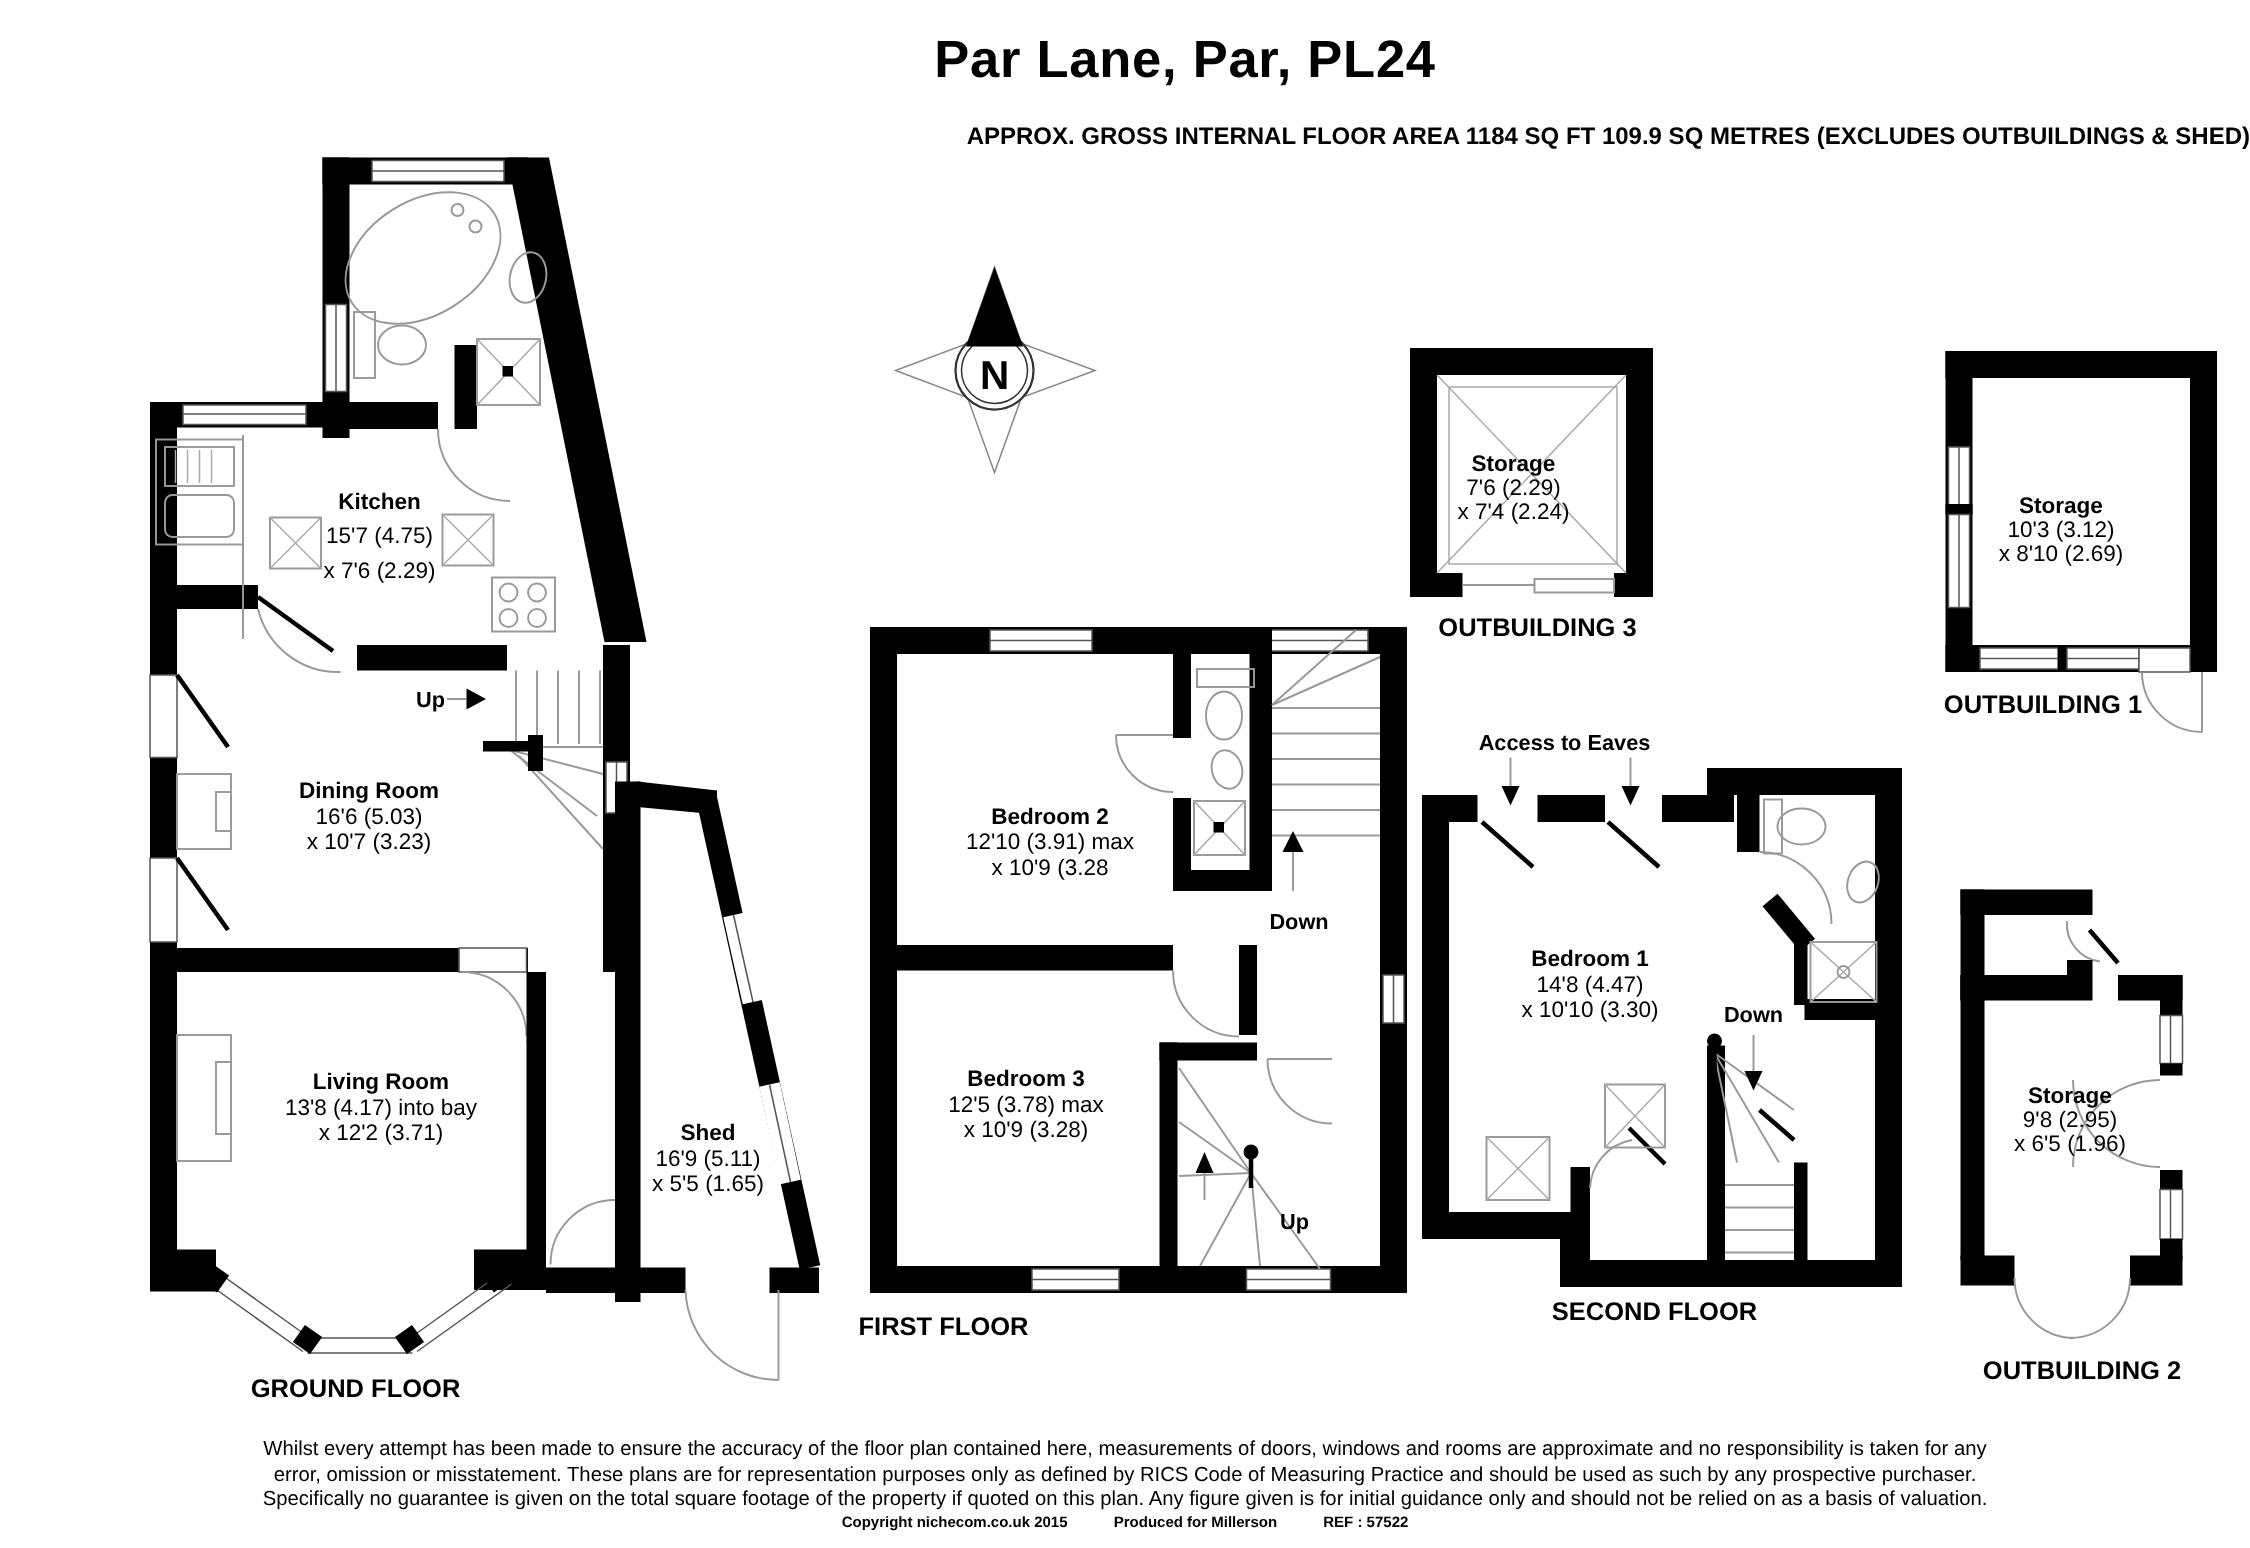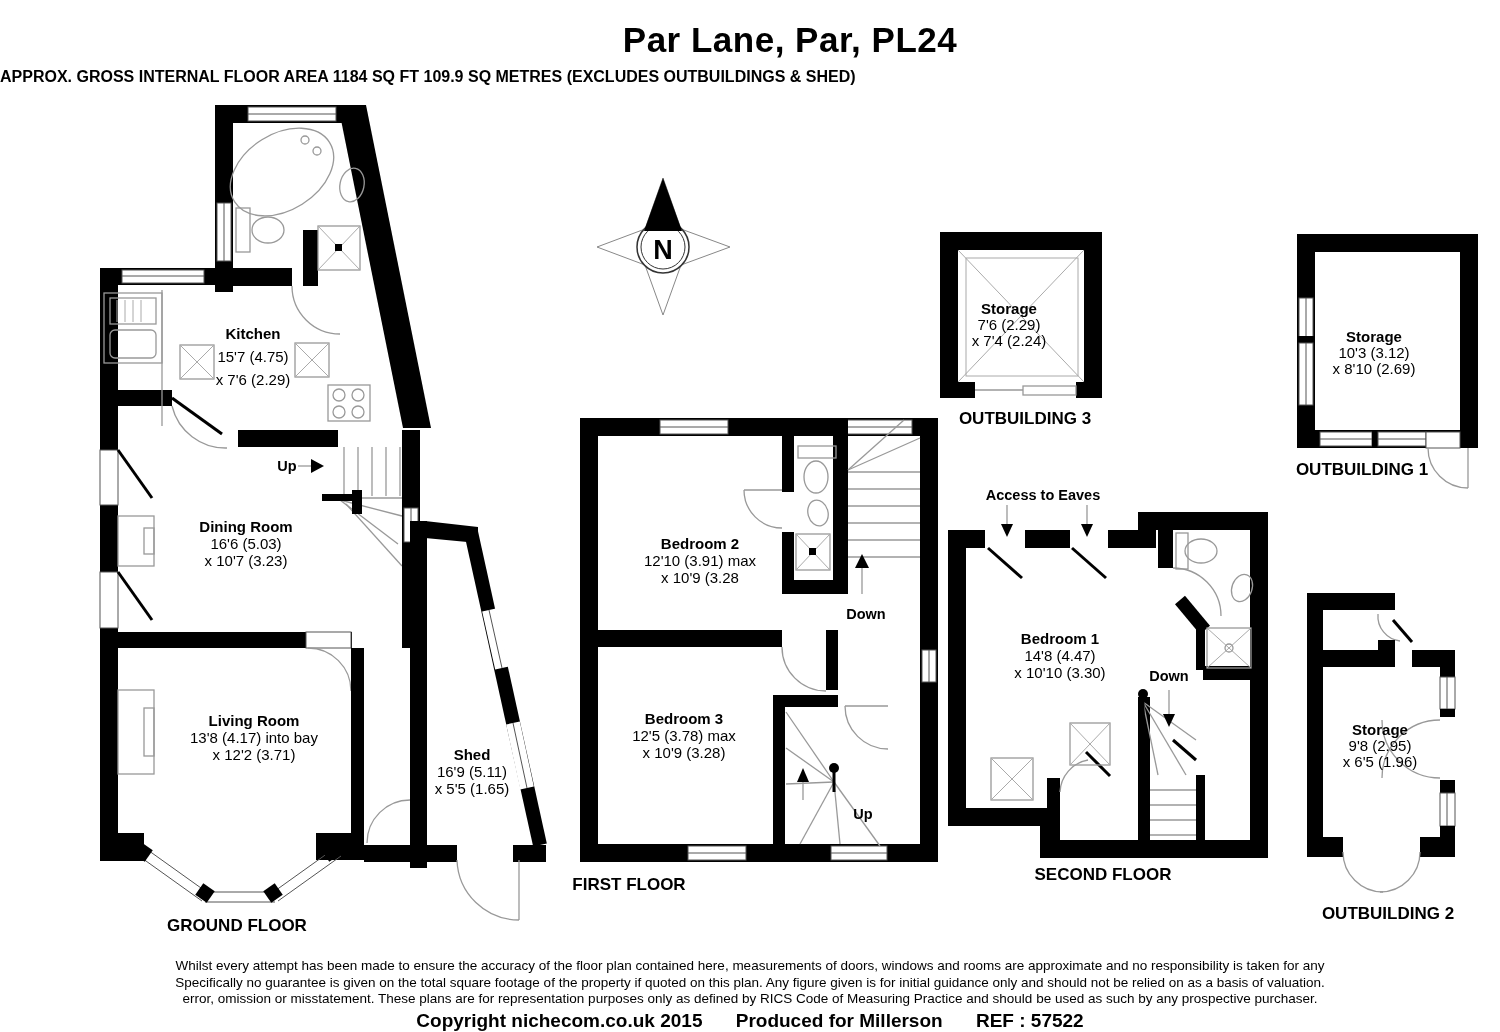--- a/index.html
+++ b/index.html
@@ -1,25 +1,25 @@
 <!DOCTYPE html>
 <html><head>
 <meta charset="utf-8">
 <style>
   html,body{margin:0;padding:0;background:#fff;}
   #page{position:relative;width:1500px;height:1032px;background:#fff;overflow:hidden;
         font-family:"Liberation Sans",sans-serif;color:#000;}
   .title{position:absolute;top:20px;left:0;width:100%;text-align:center;
          font-size:35px;font-weight:bold;letter-spacing:0.5px;margin-left:40px;}
-  .subtitle{position:absolute;top:68px;left:0;width:100%;text-align:left;
+  .subtitle{position:absolute;top:83px;left:0;width:100%;text-align:right;
          font-size:16px;font-weight:bold;}
   .disclaimer{position:absolute;top:958px;left:150px;width:1200px;text-align:center;
          font-size:13.5px;line-height:16.5px;}
   .copyright{position:absolute;top:1010px;left:0;width:100%;text-align:center;
-         font-size:19px;font-weight:bold;}
+         font-size:10px;font-weight:bold;}
   .copyright span{margin:0 14px;}
   svg{position:absolute;top:0;left:0;}
   svg text{font-family:"Liberation Sans",sans-serif;fill:#000;}
   .rn{font-size:15px;font-weight:bold;text-anchor:middle;}
   .rd{font-size:15px;text-anchor:middle;}
   .fl{font-size:17px;font-weight:bold;text-anchor:middle;}
   .nv{font-size:14.5px;font-weight:bold;text-anchor:middle;}
   .nn{font-size:27px;font-weight:bold;text-anchor:middle;}
   .w{fill:#000;stroke:none;}
   .fx{fill:none;stroke:#999;stroke-width:1.3;}
@@ -436,21 +436,21 @@
       <polygon points="663,178 681,229 730,247 681,265 663,315 645,265 597,247 645,229" fill="#fff" stroke="#888" stroke-width="1"></polygon>
       <circle cx="663" cy="247" r="26" fill="#fff" stroke="#333" stroke-width="1.5"></circle>
       <circle cx="663" cy="247" r="22" fill="none" stroke="#333" stroke-width="1"></circle>
       <polygon class="blk" points="663,178 682,231 644,231"></polygon>
       <text class="nn" x="663" y="259">N</text>
     </g>
   </svg>
 
   <div class="disclaimer">
     <div>Whilst every attempt has been made to ensure the accuracy of the floor plan contained here, measurements of doors, windows and rooms are approximate and no responsibility is taken for any</div>
+    <div>error, omission or misstatement. These plans are for representation purposes only as defined by RICS Code of Measuring Practice and should be used as such by any prospective purchaser.</div>
     <div>Specifically no guarantee is given on the total square footage of the property if quoted on this plan. Any figure given is for initial guidance only and should not be relied on as a basis of valuation.</div>
-    <div>error, omission or misstatement. These plans are for representation purposes only as defined by RICS Code of Measuring Practice and should be used as such by any prospective purchaser.</div>
   </div>
   <div class="copyright">
     <span>Copyright nichecom.co.uk 2015</span>
     <span>Produced for Millerson</span>
     <span>REF : 57522</span>
   </div>
 </div>
 
 </body></html>

